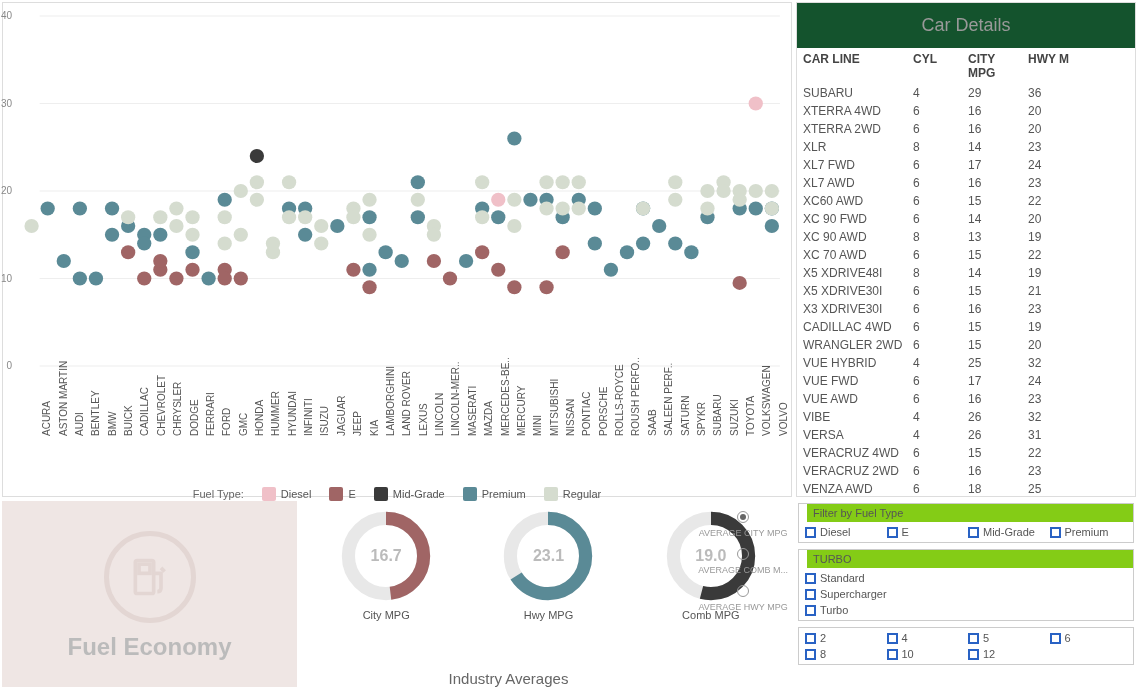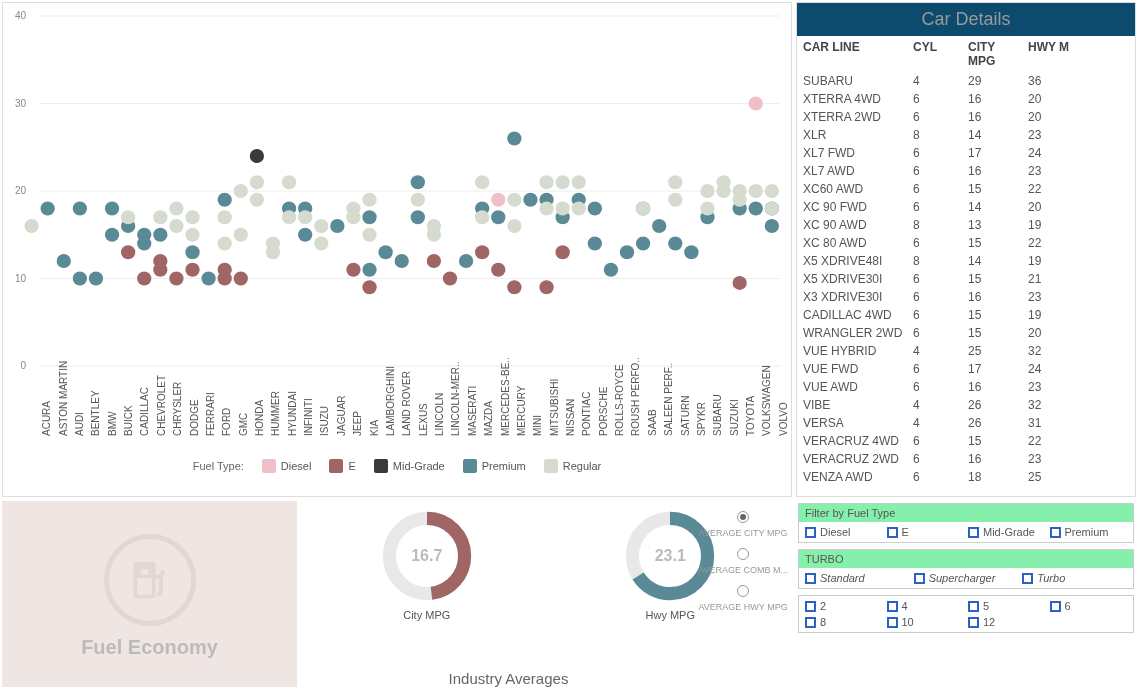--- a/index.html
+++ b/index.html
@@ -8,61 +8,61 @@
 .dashboard { display: grid; grid-template-columns: 790px 340px; grid-template-rows: 495px 190px; gap: 4px; padding: 2px; }
 
 
 .scatter-panel { border: 1px solid #ddd; padding: 8px 6px 6px 6px; position: relative; }
 .scatter-plot { position: relative; width: 100%; height: 360px; }
 .scatter-plot svg { width: 100%; height: 100%; }
 .scatter-dot { stroke: none; }
 .x-axis-labels { position: absolute; bottom: 60px; left: 30px; right: 5px; height: 80px; }
 .x-label { position: absolute; transform: rotate(-90deg); transform-origin: left top; font-size: 10px; color: #555; white-space: nowrap; }
 .y-axis-labels { position: absolute; left: 2px; top: 8px; height: 350px; width: 25px; }
-.y-label { position: absolute; right: 4px; font-size: 10px; color: #888; }
-.legend { display: flex; justify-content: center; align-items: center; gap: 18px; margin-top: 88px; font-size: 11px; }
+.y-label { position: absolute; right: 18px; font-size: 10px; color: #888; }
+.legend { display: flex; justify-content: center; align-items: center; gap: 18px; margin-top: 116px; font-size: 11px; }
 .legend-title { color: #666; }
 .legend-item { display: flex; align-items: center; gap: 5px; }
 .legend-swatch { width: 14px; height: 14px; border-radius: 2px; }
 
 
 .details-panel { border: 1px solid #ddd; display: flex; flex-direction: column; }
-.details-title { background: #0c4a6e; color: #999; font-size: 18px; font-weight: normal; text-align: center; padding: 6px 0; }
+.details-title { background: #14532d; color: #999; font-size: 18px; font-weight: normal; text-align: center; padding: 12px 0; }
 .details-table { flex: 1; overflow: hidden; font-size: 12px; }
 .details-header { display: grid; grid-template-columns: 100px 55px 60px 55px; padding: 4px 6px; color: #444; font-weight: bold; }
 .details-row { display: grid; grid-template-columns: 100px 55px 60px 55px; padding: 2px 6px; color: #555; }
 .details-row > span:nth-child(2), .details-row > span:nth-child(3), .details-row > span:nth-child(4) { text-align: left; padding-left: 10px; }
 .details-header > span:nth-child(2), .details-header > span:nth-child(3), .details-header > span:nth-child(4) { text-align: left; padding-left: 10px; }
 
 
 .bottom-left { display: flex; gap: 8px; }
 .fuel-panel { width: 295px; background: #efe6e4; display: flex; flex-direction: column; align-items: center; justify-content: center; gap: 10px; }
 .fuel-icon-circle { width: 92px; height: 92px; border: 5px solid #e3d6d3; border-radius: 50%; display: flex; align-items: center; justify-content: center; }
-.fuel-title { color: #bbb; font-size: 20px; font-weight: bold; }
+.fuel-title { color: #bbb; font-size: 24px; font-weight: bold; }
 
 .donut-area { flex: 1; position: relative; }
 .donuts { display: flex; justify-content: space-around; align-items: center; padding-top: 8px; }
 .donut-block { display: flex; flex-direction: column; align-items: center; gap: 6px; }
 .donut { width: 94px; height: 94px; position: relative; }
 .donut svg { width: 100%; height: 100%; }
 .donut-value { position: absolute; inset: 0; display: flex; align-items: center; justify-content: center; font-size: 16px; font-weight: bold; color: #bbb; }
 .donut-label { font-size: 11px; color: #555; }
 .industry-title { position: absolute; bottom: 4px; left: 0; right: 80px; text-align: center; font-size: 15px; color: #666; }
 .radio-stack { position: absolute; right: 4px; top: 10px; display: flex; flex-direction: column; gap: 10px; font-size: 9px; color: #999; }
 .radio-row { display: flex; align-items: center; gap: 5px; flex-direction: column; }
 .radio { width: 12px; height: 12px; border: 1px solid #999; border-radius: 50%; display: inline-flex; align-items: center; justify-content: center; }
 .radio.selected::after { content: ''; width: 6px; height: 6px; background: #666; border-radius: 50%; }
 
 
 .filters-panel { display: flex; flex-direction: column; gap: 6px; padding: 2px; }
 .filter-group { border: 1px solid #ccc; }
-.filter-title { background: #86efac; padding: 3px 6px; font-size: 11px; color: #555; }
+.filter-title { background: #84cc16; padding: 3px 6px; font-size: 11px; color: #555; margin-left: 8px; }
 .filter-options { display: grid; grid-template-columns: repeat(4, 1fr); padding: 4px 6px; gap: 4px; }
 .filter-options.cyl { grid-template-columns: repeat(4, 1fr); }
-.turbo-options { grid-template-columns: repeat(3, 1fr); font-style: italic; }
+.turbo-options { grid-template-columns: repeat(1, 1fr); }
 .checkbox-item { display: flex; align-items: center; gap: 4px; font-size: 11px; color: #555; }
 .checkbox { width: 11px; height: 11px; border: 2px solid #2962c4; display: inline-block; }
 
 .gridline { stroke: #eee; stroke-width: 1; }
 </style>
 </head>
 <body>
 
 <div class="dashboard">
 
@@ -327,21 +327,21 @@
             <span>14</span>
             <span>20</span>
           </div>
           <div class="details-row">
             <span>XC 90 AWD</span>
             <span>8</span>
             <span>13</span>
             <span>19</span>
           </div>
           <div class="details-row">
-            <span>XC 80 AWD</span>
+            <span>XC 70 AWD</span>
             <span>6</span>
             <span>15</span>
             <span>22</span>
           </div>
           <div class="details-row">
             <span>X5 XDRIVE48I</span>
             <span>8</span>
             <span>14</span>
             <span>19</span>
           </div>
@@ -448,20 +448,30 @@
           <div class="donut-block">
     <div class="donut">
       <svg viewBox="0 0 100 100">
         <circle cx="50" cy="50" r="40" fill="none" stroke="#e8e8e8" stroke-width="14"></circle>
         <circle cx="50" cy="50" r="40" fill="none" stroke="#5a8a96" stroke-width="14" stroke-dasharray="165.87609210954108 251.32741228718345" transform="rotate(-90 50 50)"></circle>
       </svg>
       <div class="donut-value">23.1</div>
     </div>
     <div class="donut-label">Hwy MPG</div>
           </div>
+          <div class="donut-block">
+    <div class="donut">
+      <svg viewBox="0 0 100 100">
+        <circle cx="50" cy="50" r="40" fill="none" stroke="#e8e8e8" stroke-width="14"></circle>
+        <circle cx="50" cy="50" r="40" fill="none" stroke="#3a3a3a" stroke-width="14" stroke-dasharray="135.71680263507906 251.32741228718345" transform="rotate(-90 50 50)"></circle>
+      </svg>
+      <div class="donut-value">19.0</div>
+    </div>
+    <div class="donut-label">Comb MPG</div>
+          </div>
         </div>
       <div class="radio-stack" id="radios">
           <div class="radio-row">
             <span class="radio selected"></span>
             <span>AVERAGE CITY MPG</span>
           </div>
           <div class="radio-row">
             <span class="radio "></span>
             <span>AVERAGE COMB M...</span>
           </div>

